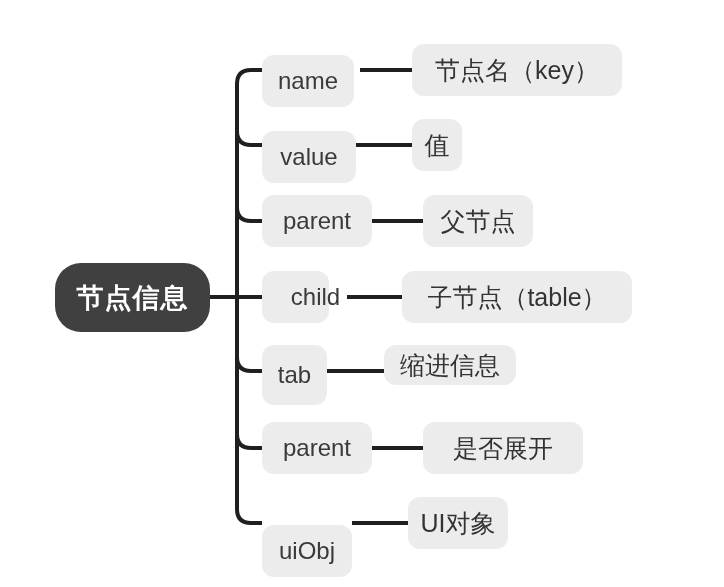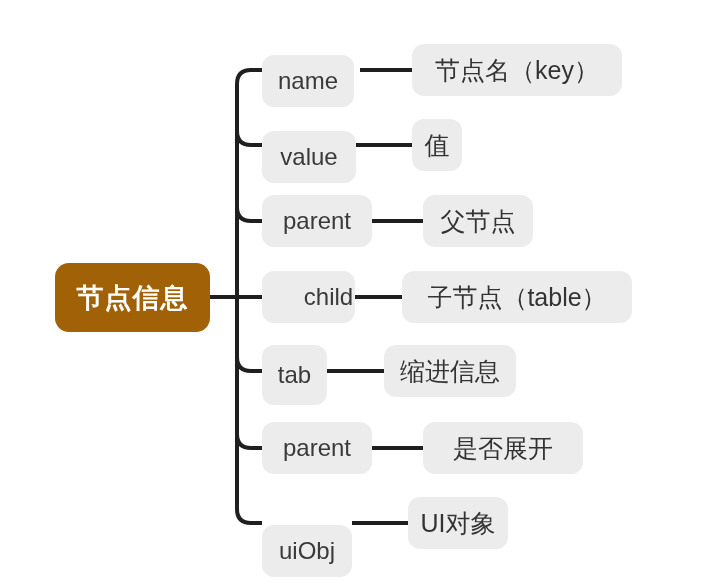--- a/index.html
+++ b/index.html
@@ -31,25 +31,25 @@
   .node {
     position: absolute;
     display: flex;
     align-items: center;
     justify-content: center;
     box-sizing: border-box;
     border-radius: 12px;
     white-space: nowrap;
   }
   .node.root {
-    background: #a16207;
+    background: #404040;
     color: #ffffff;
     font-size: 27px;
     font-weight: bold;
-    border-radius: 14px;
+    border-radius: 26px;
     letter-spacing: 1px;
   }
   .node.attr {
     background: #ececec;
     color: #3a3a3a;
     font-size: 24px;
   }
   .node.desc {
     background: #ececec;
     color: #333333;
@@ -99,31 +99,31 @@
     <span>值</span>
   </div>
 
   <div class="node attr" style="left:262px; top:195px; width:110px; height:52px;border-radius:12px;">
     <span>parent</span>
   </div>
   <div class="node desc" style="left:423px; top:195px; width:110px; height:52px;">
     <span>父节点</span>
   </div>
 
-  <div class="node attr" style="left:262px; top:271px; width:93px; height:52px;padding-left:40px;">
+  <div class="node attr" style="left:262px; top:271px; width:67px; height:52px;padding-left:40px;">
     <span>child</span>
   </div>
   <div class="node desc" style="left:402px; top:271px; width:230px; height:52px;">
     <span>子节点（table）</span>
   </div>
 
   <div class="node attr" style="left:262px; top:345px; width:65px; height:60px;">
     <span>tab</span>
   </div>
-  <div class="node desc" style="left:384px; top:345px; width:132px; height:52px;">
+  <div class="node desc" style="left:384px; top:345px; width:132px; height:40px;">
     <span>缩进信息</span>
   </div>
 
   <div class="node attr" style="left:262px; top:422px; width:110px; height:52px;">
     <span>parent</span>
   </div>
   <div class="node desc" style="left:423px; top:422px; width:160px; height:52px;">
     <span>是否展开</span>
   </div>
 

